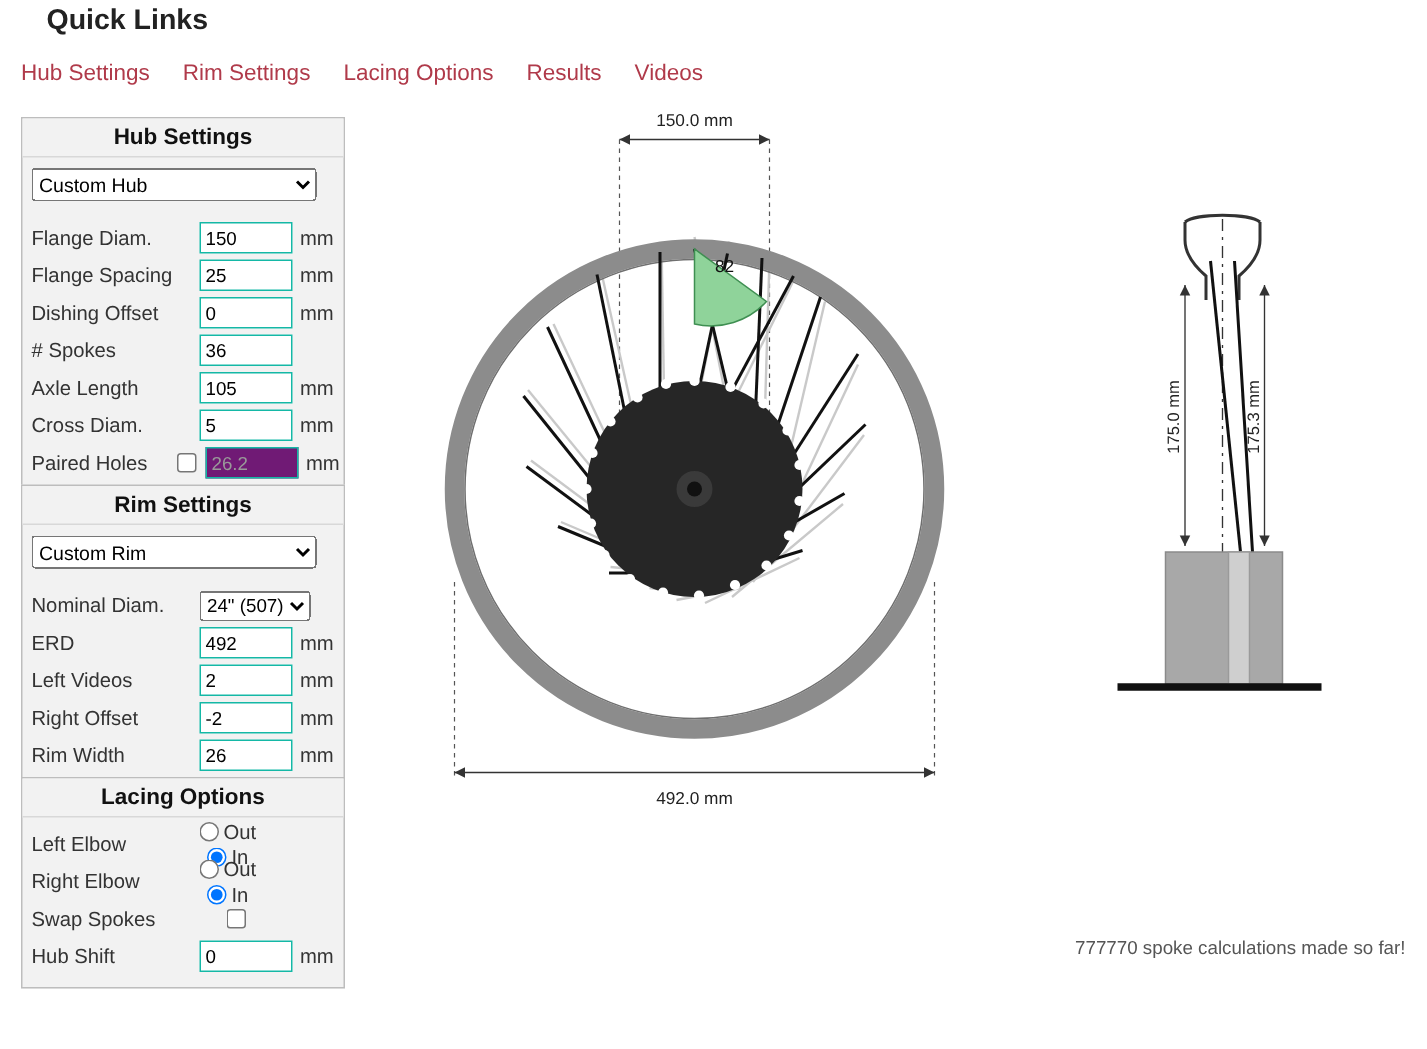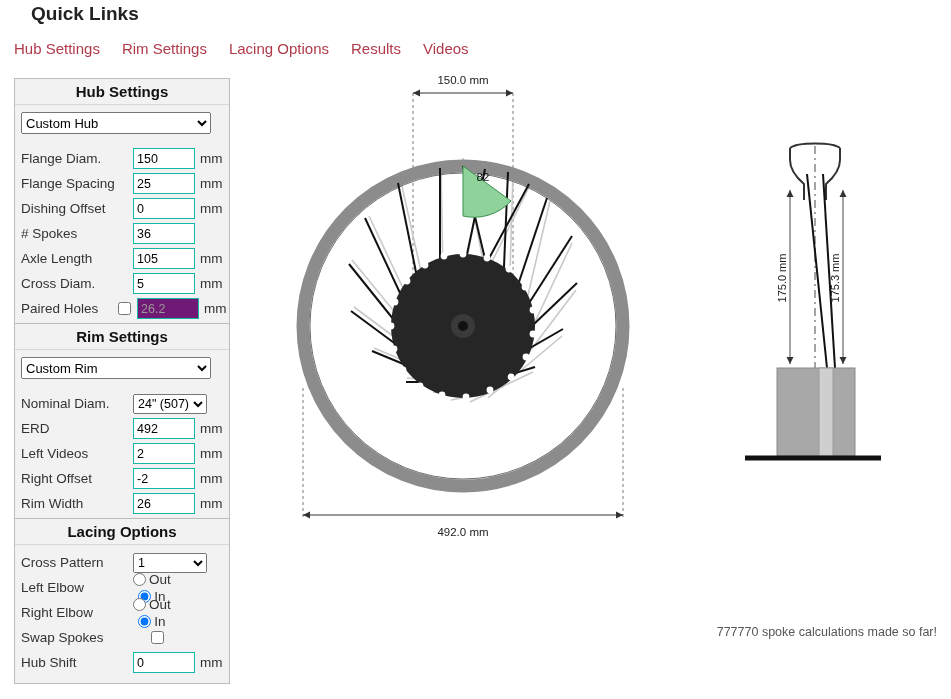--- a/index.html
+++ b/index.html
@@ -260,26 +260,20 @@
         <input class="txt" type="text" value="26" style="">
         <span class="unit">mm</span>
       </div>
     </div>
   </div>
 
   <div class="panel" style="top:518px;">
     <div class="panel-header">Lacing Options</div>
     <div class="panel-body">
 
-      <div class="row">
-        <span class="lbl">Cross Pattern</span>
-        <select class="sel-sm">
-          <option>1</option>
-        </select>
-      </div>
 
       <div class="row">
         <span class="lbl">Left Elbow</span>
         <span class="radio-group">
           <label>
             <input type="radio" name="left-elbow" style="">
             <span>Out</span>
           </label>
           <label>
             <input type="radio" name="left-elbow" checked="" style="">

